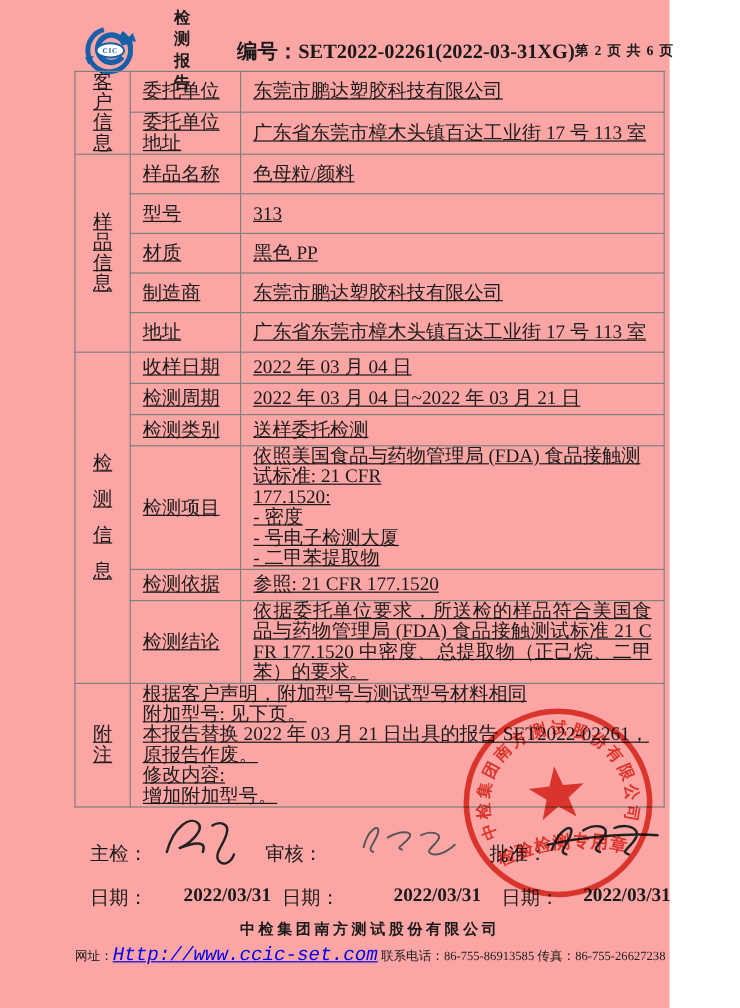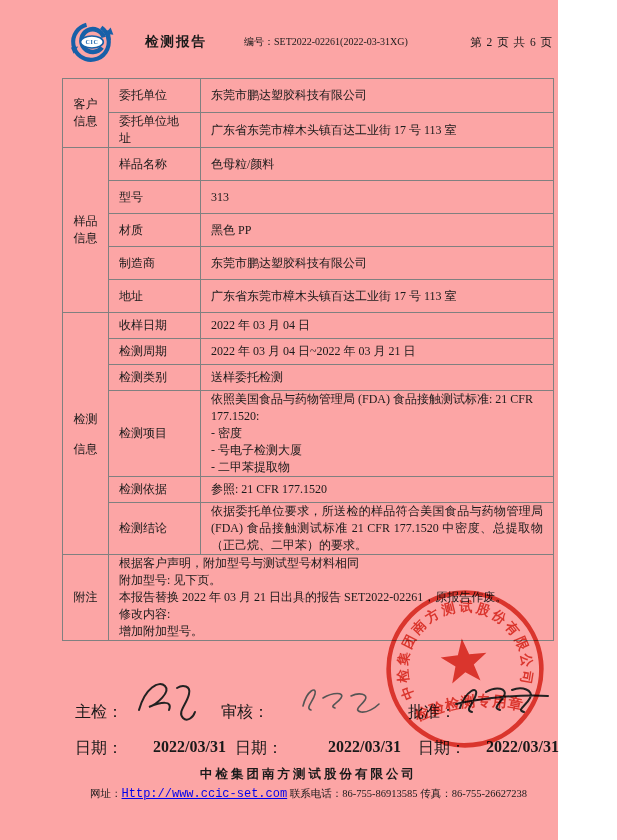--- a/index.html
+++ b/index.html
@@ -9,26 +9,26 @@
     font-family:"Liberation Serif","DejaVu Serif",serif;
     color:#1a1a1a; position:relative; overflow:hidden;
   }
   .page { position:absolute; inset:0; width:558px; height:840px; background:#fca5a5;padding-left:28px; }
 
   
   .hdr { position:absolute; left:62px; top:20px; width:491px; height:44px;
          display:flex; align-items:center; }
   .logo { width:46px; height:42px; margin-left:6px; flex:0 0 auto; }
   .hdr-title { font-size:13.5px; font-weight:bold; letter-spacing:2px; margin-left:31px; }
-  .hdr-no { font-size:10px; font-weight:normal; margin-left:37px; white-space:nowrap; }
-  .hdr-page { font-size:11.5px; font-weight:normal; margin-left:auto; white-space:nowrap; letter-spacing:1px; }
-
-  
-  table.report { position:absolute; left:62px; top:78px; width:491px;
-                 border-collapse:collapse; table-layout:fixed; font-size:12px; }
+  .hdr-no { font-size:17px; font-weight:bold; margin-left:37px; white-space:nowrap; }
+  .hdr-page { font-size:11.5px; font-weight:bold; margin-left:auto; white-space:nowrap; letter-spacing:1px; }
+
+  
+  table.report { position:absolute; left:62px; top:59px; width:491px;
+                 border-collapse:collapse; table-layout:fixed; font-size:16px;text-decoration:underline; }
   table.report td { border:1px solid #808080; padding:0 10px; line-height:17px;
                     vertical-align:middle; word-break:break-all; }
   td.sec { text-align:center; padding:0 2px; white-space:pre-line;
            line-height:26px; word-break:keep-all; }
   td.sec.tall { line-height:30px; }
   tr.h34 { height:34px; } tr.h33 { height:33px; } tr.h26 { height:26px; }
   td.ml { padding:4px 10px; line-height:18.5px; }
   td.concl { padding:3px 10px; line-height:17px; text-align:justify; }
   td.notes { padding:6px 10px; line-height:19.5px; }
   .ln { white-space:pre-wrap; }
@@ -43,21 +43,21 @@
   .stamp { position:absolute; left:377px; top:588px; width:176px; height:162px;
            transform:rotate(-6deg); opacity:0.88; mix-blend-mode:multiply;
            pointer-events:none; z-index:5; }
 
   
   .foot { position:absolute; left:0; top:766px; width:617px; text-align:center; }
   .foot-co { font-size:12.5px; font-weight:bold; letter-spacing:3px; }
   .foot-l2 { font-size:10.5px; margin-top:9px; }
   .foot-l3 { font-size:10.5px; margin-top:4px; }
   .weblink { color:#0000ee; text-decoration:underline;
-             font-family:"Liberation Mono","DejaVu Sans Mono",monospace; font-size:12px; }
+             font-family:"Liberation Mono","DejaVu Sans Mono",monospace; font-size:16px;font-style:italic; }
   .sp { display:inline-block; width:14px; }
 </style>
 </head>
 <body>
 
 <div class="page">
 
   <div class="hdr">
     <svg class="logo" viewBox="0 0 100 92">
       <g stroke="#1760A8" fill="none">

